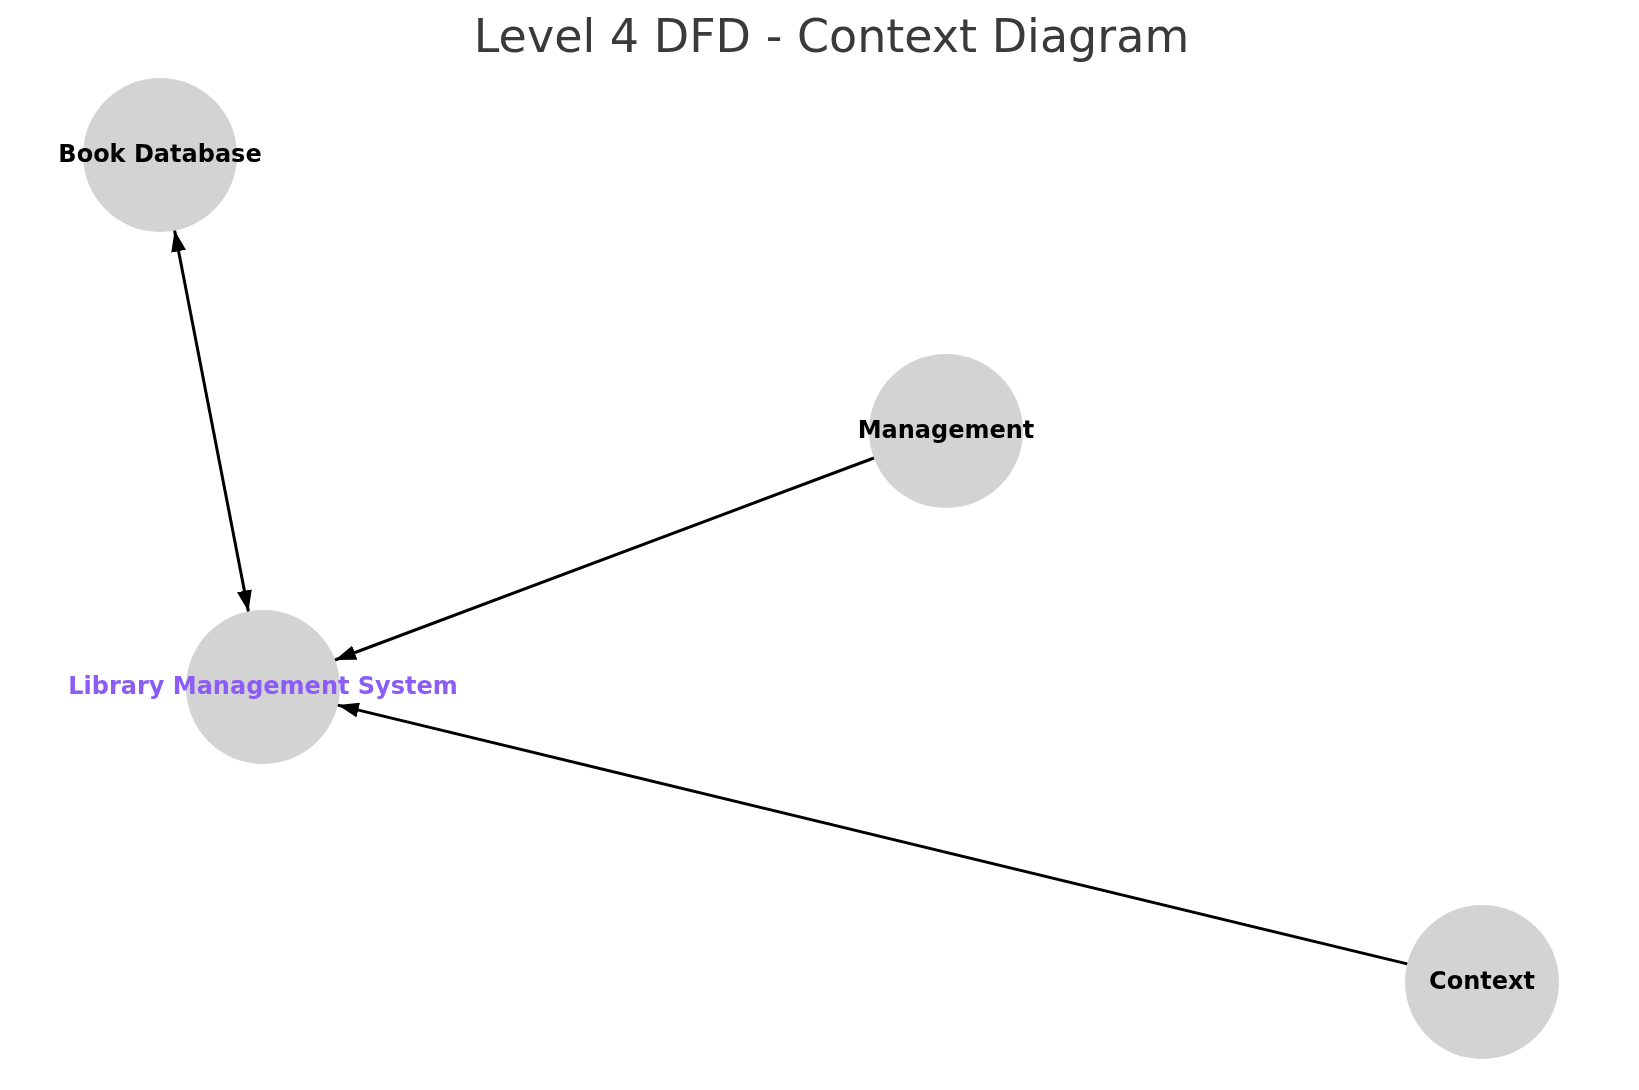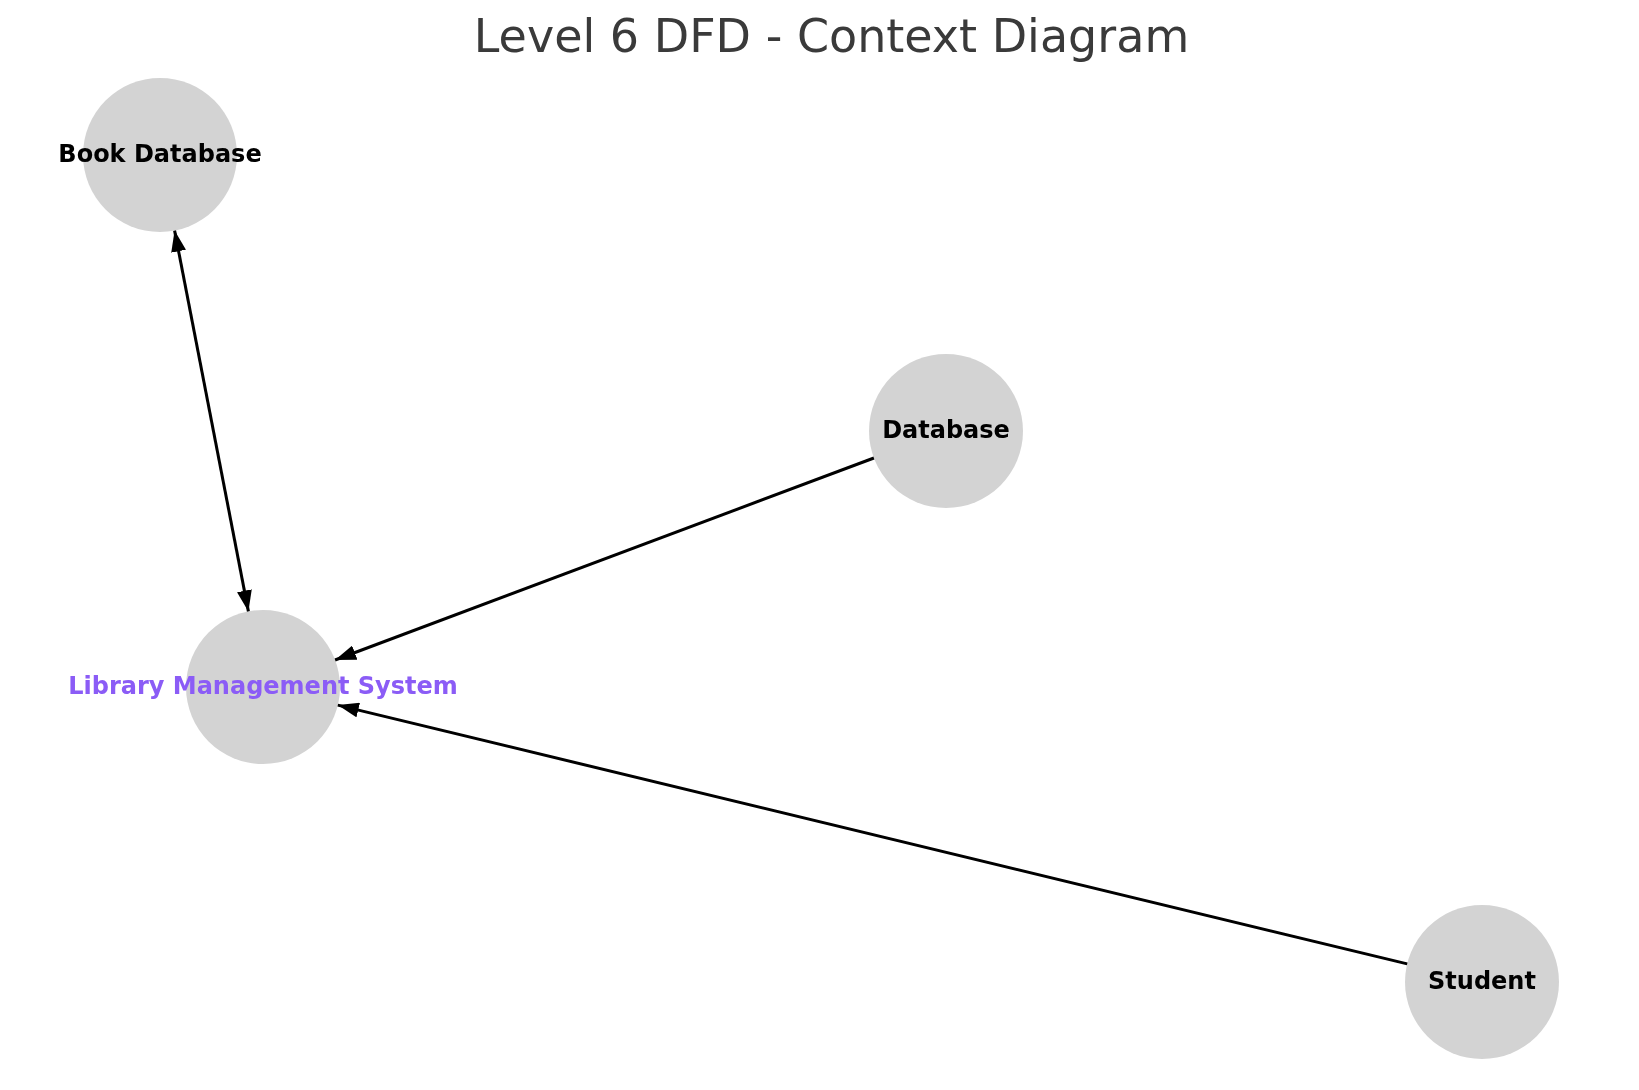--- a/index.html
+++ b/index.html
@@ -37,21 +37,21 @@
     font-weight: bold;
     line-height: 1.15;
     white-space: nowrap;
   }
 </style>
 </head>
 <body>
 
 <div class="canvas" style="background: rgb(255, 255, 255);">
 
-  <div class="diagram-title" style="color: rgb(58, 58, 58);">Level 6 DFD - Context Diagram</div>
+  <div class="diagram-title" style="color: rgb(58, 58, 58);">Level 4 DFD - Context Diagram</div>
 
   <svg class="graph-svg" width="1639" height="1090" viewBox="0 0 1639 1090" xmlns="http://www.w3.org/2000/svg">
     <defs>
       <marker id="arrowhead" markerUnits="userSpaceOnUse" markerWidth="21" markerHeight="15" refX="21" refY="7.5" orient="auto-start-reverse">
         <path d="M0,0 L21,7.5 L0,15 Z" fill="#000000"></path>
       </marker>
     </defs>
     <g>
         <circle cx="160" cy="155" r="77" fill="#d3d3d3"></circle>
         <circle cx="946" cy="431" r="77" fill="#d3d3d3"></circle>
@@ -60,18 +60,18 @@
       </g>
     <g>
         <line x1="174.6" y1="230.6" x2="248.4" y2="611.4" stroke="#000000" stroke-width="3" marker-end="url(#arrowhead)" marker-start="url(#arrowhead)"></line>
         <line x1="873.9" y1="458.0" x2="335.1" y2="660.0" stroke="#000000" stroke-width="3" marker-end="url(#arrowhead)"></line>
         <line x1="1407.2" y1="963.9" x2="337.8" y2="705.1" stroke="#000000" stroke-width="3" marker-end="url(#arrowhead)"></line>
       </g>
   </svg>
 
   <div>
       <div class="node-label" style="left: 160px; top: 155px; color: rgb(0, 0, 0);">Book Database</div>
-      <div class="node-label" style="left: 946px; top: 431px; color: rgb(0, 0, 0);">Database</div>
+      <div class="node-label" style="left: 946px; top: 431px; color: rgb(0, 0, 0);">Management</div>
       <div class="node-label" style="left: 263px; top: 687px; color: #8b5cf6;">Library Management System</div>
-      <div class="node-label" style="left: 1482px; top: 982px; color: rgb(0, 0, 0);">Student</div>
+      <div class="node-label" style="left: 1482px; top: 982px; color: rgb(0, 0, 0);">Context</div>
     </div>
 
 </div>
 
 </body></html>

